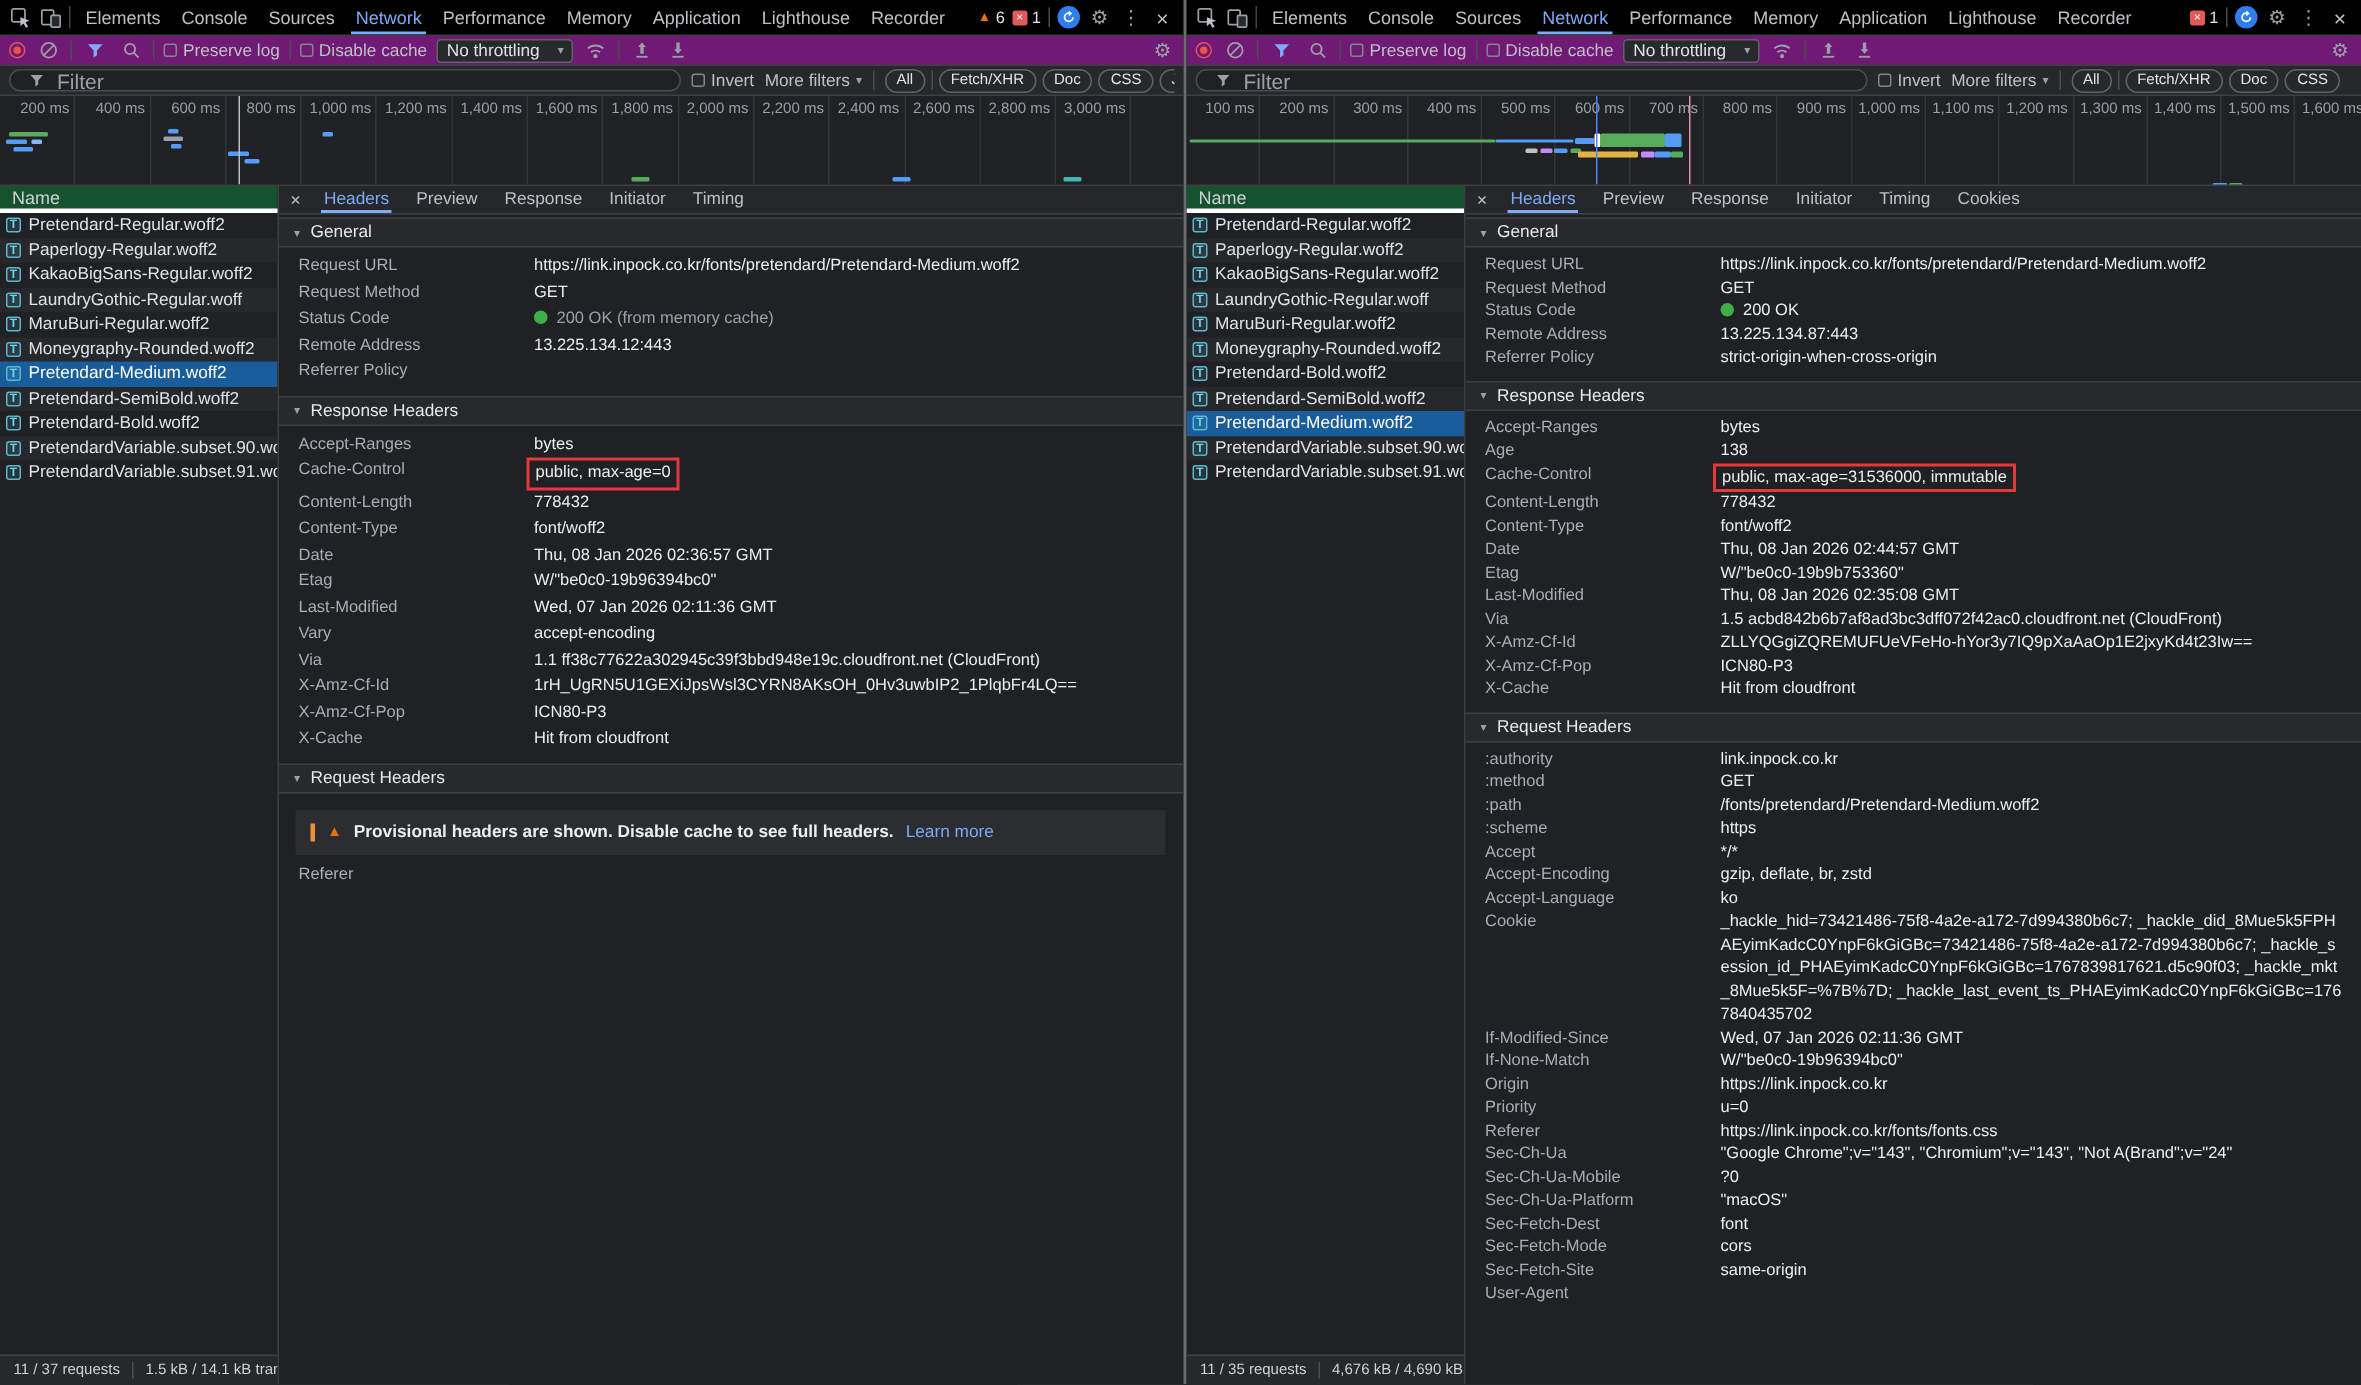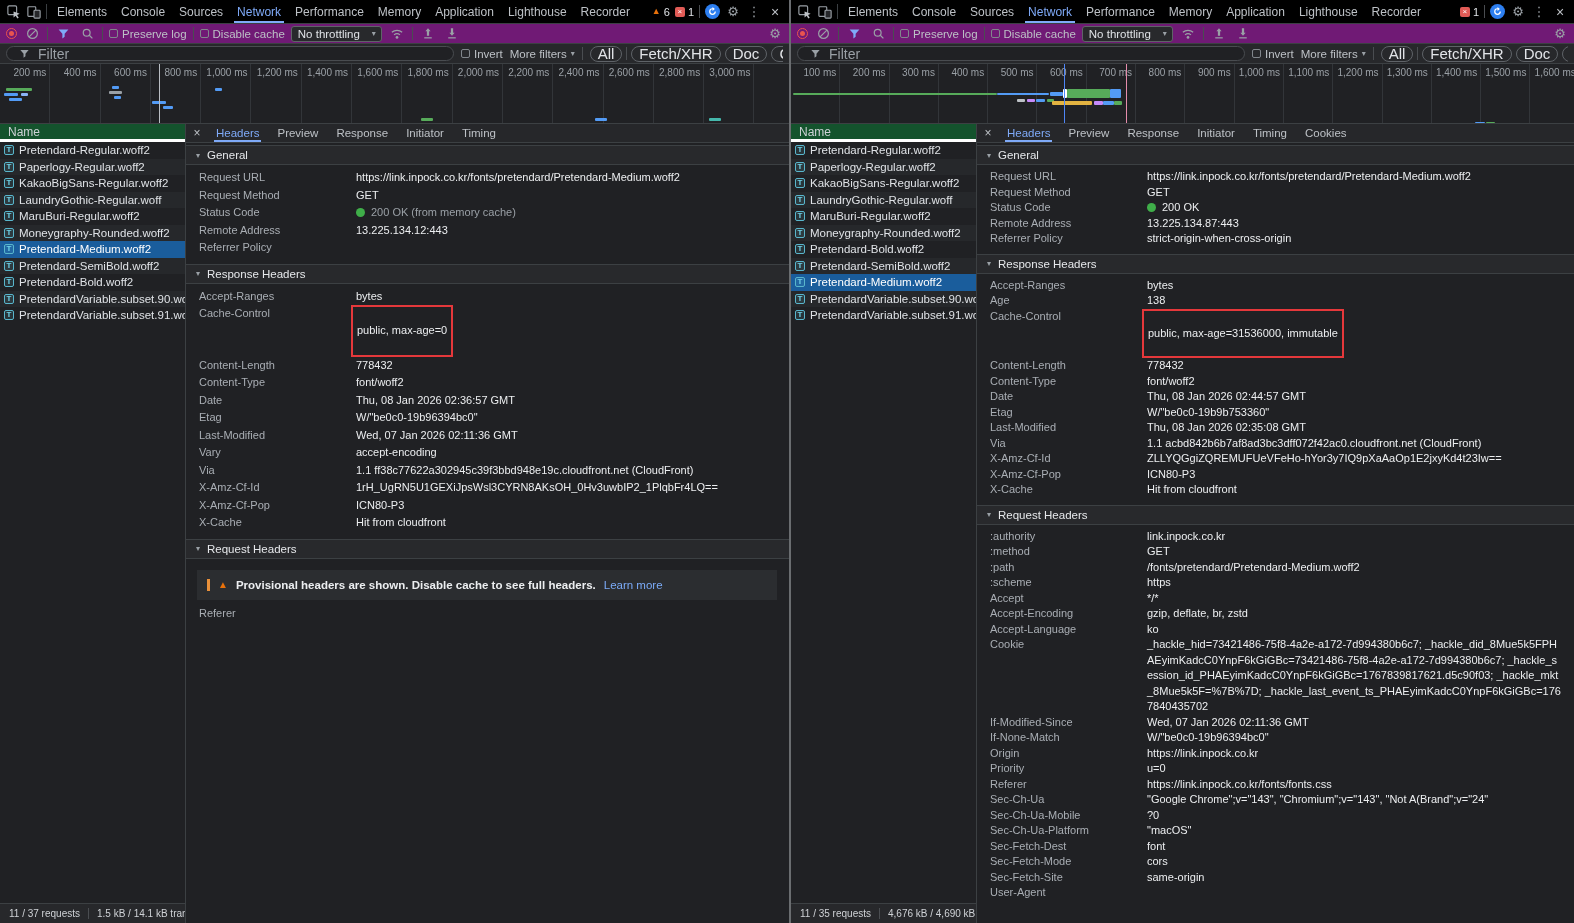--- a/index.html
+++ b/index.html
@@ -38,21 +38,21 @@
   .caret{font-size:8px;color:#9aa0a6;line-height:1}
   .spacer{flex:1}
 
   
   .filterbar{flex:0 0 20px;height:20px;display:flex;align-items:center;gap:7px;padding:0 6px;background:#27282b;border-bottom:1px solid #3c4043;font-size:11.5px;color:#bdc1c6;overflow:hidden}
   .finput{display:flex;align-items:center;gap:5px;background:#202124;border:1px solid #494c50;border-radius:9px;height:15px;padding:0 8px;flex:0 0 auto;width:448px}
   .finput input{background:transparent;border:none;outline:none;color:#dfe2e6;font-size:14px;width:100%;font-family:inherit}
   .finput input::placeholder{color:#9aa0a6}
   .morefilters{display:flex;align-items:center;gap:4px;white-space:nowrap}
   .chips{display:flex;gap:4px;align-items:center;flex:1;min-width:0;overflow:hidden}
-  .chip{border:1px solid #5f6368;border-radius:8px;padding:0 7px;font-size:15px;line-height:14px;color:#e2e4e8;white-space:nowrap;flex:0 0 auto}
+  .chip{border:1px solid #5f6368;border-radius:8px;padding:0 7px;font-size:10px;line-height:14px;color:#e2e4e8;white-space:nowrap;flex:0 0 auto}
 
   
   .timeline{flex:0 0 60px;height:60px;position:relative;border-bottom:1px solid #3c4043;overflow:hidden;background:#202124}
   .ticks{display:flex;height:100%}
   .tick{flex:0 0 var(--tw);border-right:1px solid #323539;font-size:10px;color:#9aa0a6;text-align:right;padding:3px 3px 0 0;white-space:nowrap;overflow:hidden}
   .bar{position:absolute;border-radius:1px}
   .vline{position:absolute;top:0;bottom:0;width:1px}
 
   
   .main{flex:1;display:flex;min-height:0}
@@ -79,21 +79,21 @@
   .disc{font-size:8px;color:#9aa0a6}
   .secrows{padding-top:4px}
   .drow{display:flex;padding-left:13px;font-size:11px}
   .p0 .drow{line-height:17.5px}
   .p1 .drow{line-height:15.5px}
   .hname{flex:0 0 157px;color:#a9aeb4;white-space:nowrap;overflow:hidden}
   .hval{flex:1;color:#eceef0;min-width:0;white-space:pre-wrap;overflow-wrap:break-word;padding-right:12px}
   .hval.breakall{word-break:break-all}
   .hval.dim{color:#9aa0a6}
   .dot{display:inline-block;width:9px;height:9px;border-radius:50%;background:#3fae49;margin-right:6px;vertical-align:-1px}
-  .redbox{display:inline-block;border:2px solid #e5383b;padding:15px 4px;margin-left:-5px}
+  .redbox{display:inline-block;border:2px solid #e5383b;padding:0 4px;margin-left:-5px}
   .callout{margin:7px 12px 5px 11px;background:#2b2d30;display:flex;align-items:center;gap:8px;padding:9px 10px}
   .obar{width:3px;align-self:stretch;background:#e8903a;flex:0 0 3px}
   .wtri{color:#e8710a;font-size:10px;line-height:1}
   .callout b{font-size:11.5px;color:#eceef0}
   .callout a{color:#7baaf7;font-size:11.5px;cursor:pointer}
 </style>
 </head>
 <body>
 
 <div class="app" id="app">
@@ -717,21 +717,21 @@
               <div class="drow">
                 <span class="hname">Etag</span>
                 <span class="hval"><span>W/"be0c0-19b9b753360"</span></span>
               </div>
               <div class="drow">
                 <span class="hname">Last-Modified</span>
                 <span class="hval"><span>Thu, 08 Jan 2026 02:35:08 GMT</span></span>
               </div>
               <div class="drow">
                 <span class="hname">Via</span>
-                <span class="hval"><span>1.1 acbd842b6b7af8ad3bc3dff072f42ac0.cloudfront.net (CloudFront)</span></span>
+                <span class="hval"><span>1.5 acbd842b6b7af8ad3bc3dff072f42ac0.cloudfront.net (CloudFront)</span></span>
               </div>
               <div class="drow">
                 <span class="hname">X-Amz-Cf-Id</span>
                 <span class="hval"><span>ZLLYQGgiZQREMUFUeVFeHo-hYor3y7IQ9pXaAaOp1E2jxyKd4t23Iw==</span></span>
               </div>
               <div class="drow">
                 <span class="hname">X-Amz-Cf-Pop</span>
                 <span class="hval"><span>ICN80-P3</span></span>
               </div>
               <div class="drow">

